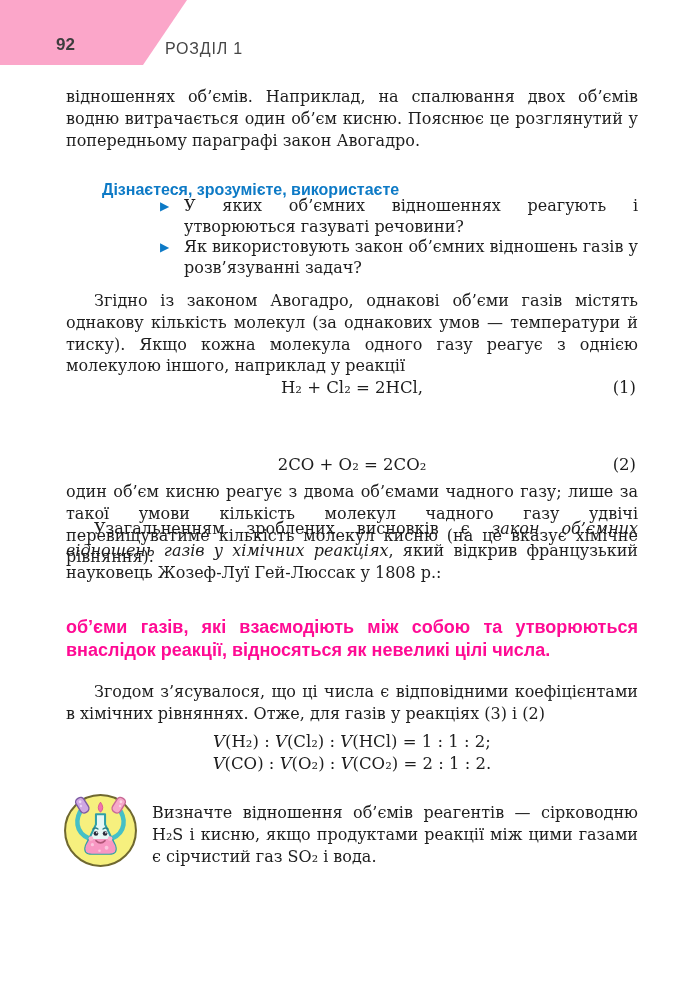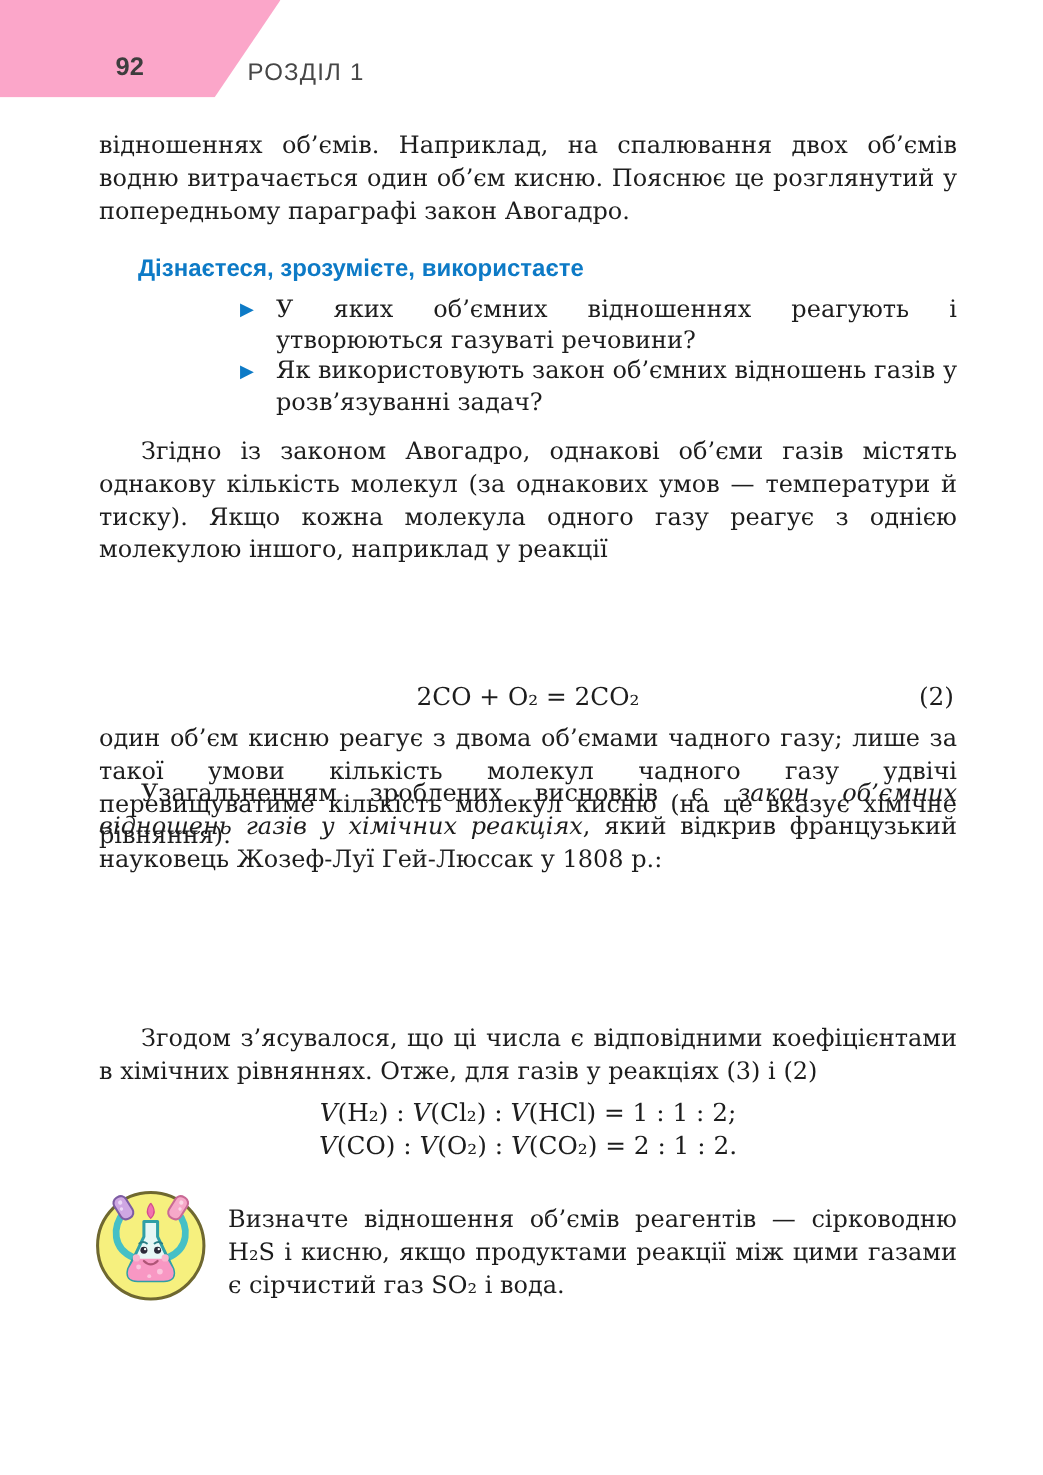--- a/index.html
+++ b/index.html
@@ -8,36 +8,36 @@
     font-family:"DejaVu Serif","Liberation Serif",serif; color:#1d1d1d;
     overflow:hidden;
   }
   
   .band {
     position:absolute; left:0; top:0; width:190px; height:65px;
     background:#fba6c9;
     clip-path:polygon(0 0, 187px 0, 143px 65px, 0 65px);
   }
   .page-num {
-    position:absolute; left:56px; top:35px; width:40px; text-align:right;
+    position:absolute; left:56px; top:35px; width:40px; text-align:left;
     font-family:"Liberation Sans","DejaVu Sans",sans-serif;
     font-size:17px; font-weight:600; color:#3d3d3d;
   }
   .chapter {
     position:absolute; left:165px; top:40px;
     font-family:"Liberation Sans","DejaVu Sans",sans-serif;
     font-size:16px; font-weight:500; letter-spacing:0.8px; color:#464646;
   }
   
   .block { position:absolute; left:66px; width:572px; }
   p.body { margin:0; font-size:16px; line-height:21.8px; text-align:justify; }
   .indent { text-indent:28px; }
   
   .learn-head {
-    position:absolute; left:90px; top:169px; margin:2px;
+    position:absolute; left:90px; top:169px; margin:12px;
     font-family:"Liberation Sans","DejaVu Sans",sans-serif;
     font-size:16px; font-weight:bold; color:#0d7ac6;
   }
   .bullets { position:absolute; left:160px; top:196px; width:478px; }
   .bullet { display:flex; }
   .bullet .arrow {
     flex:none; width:24px; color:#0d7ac6; font-size:12px; line-height:20.5px;
     font-family:"DejaVu Sans",sans-serif;
   }
   .bullet .q { flex:1; font-size:16px; line-height:20.5px; text-align:justify; }
@@ -77,31 +77,36 @@
       <span class="q">У яких об’ємних відношеннях реагують і утворюються газуваті речовини?</span>
     </div>
     <div class="bullet">
       <span class="arrow">▶</span>
       <span class="q">Як використовують закон об’ємних відношень газів у розв’язуванні задач?</span>
     </div>
   </div>
 
   <p class="body indent block" style="top:290px">Згідно із законом Авогадро, однакові об’єми газів містять однакову кількість молекул (за однакових умов — температури й тиску). Якщо кожна молекула одного газу реагує з однією молекулою іншого, наприклад у реакції</p>
 
+  <div class="eq-row" style="top:377px">
+    <span>H₂ + Cl₂ = 2HCl,</span>
+    <span class="eq-num">(1)</span>
+  </div>
 
 
   <div class="eq-row" style="top:454px">
     <span>2CO + O₂ = 2CO₂</span>
     <span class="eq-num">(2)</span>
   </div>
 
   <p class="body block" style="top:481px">один об’єм кисню реагує з двома об’ємами чадного газу; лише за такої умови кількість молекул чадного газу удвічі перевищуватиме кількість молекул кисню (на це вказує хімічне рівняння).</p>
 
   <p class="body indent block" style="top:518px"><span>Узагальненням зроблених висновків є </span><i>закон об’ємних відношень газів у хімічних реакціях</i><span>, який відкрив французький науковець Жозеф-Луї Гей-Люссак у 1808 р.:</span></p>
 
+  <p class="law">об’єми газів, які взаємодіють між собою та утворюються внаслідок реакції, відносяться як невеликі цілі числа.</p>
 
   <p class="body indent block" style="top:681px">Згодом з’ясувалося, що ці числа є відповідними коефіцієнтами в хімічних рівняннях. Отже, для газів у реакціях (3) і (2)</p>
 
   <div class="veq" style="top:731px"><i>V</i><span>(H₂) : </span><i>V</i><span>(Cl₂) : </span><i>V</i><span>(HCl) = 1 : 1 : 2;</span></div>
   <div class="veq" style="top:753px"><i>V</i><span>(CO) : </span><i>V</i><span>(O₂) : </span><i>V</i><span>(CO₂) = 2 : 1 : 2.</span></div>
 
   <div class="mascot">
     <svg viewBox="0 0 76 76" width="77" height="77">
       <circle cx="38" cy="38" r="35" fill="#f6f07e" stroke="#6f6830" stroke-width="2"></circle>
       <path d="M27 46 C 13 40, 12 26, 21 15" stroke="#45c0c6" stroke-width="4.5" fill="none" stroke-linecap="round"></path>

